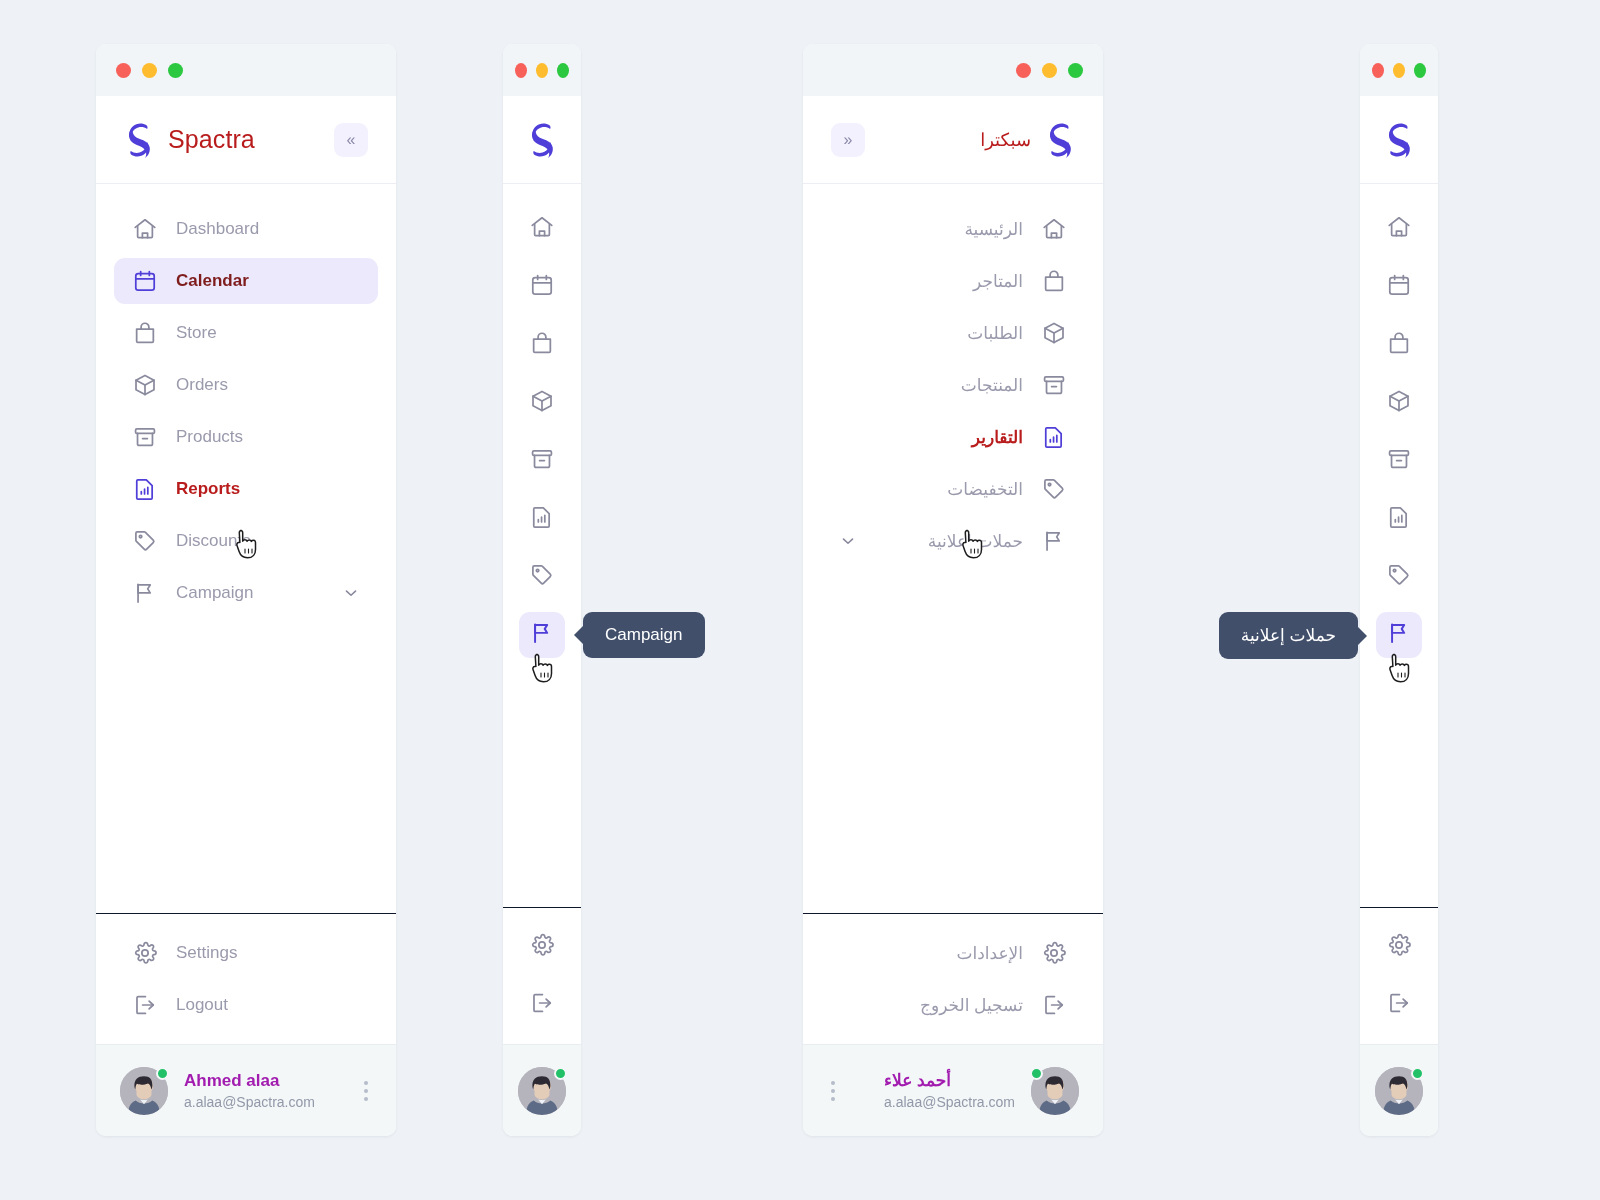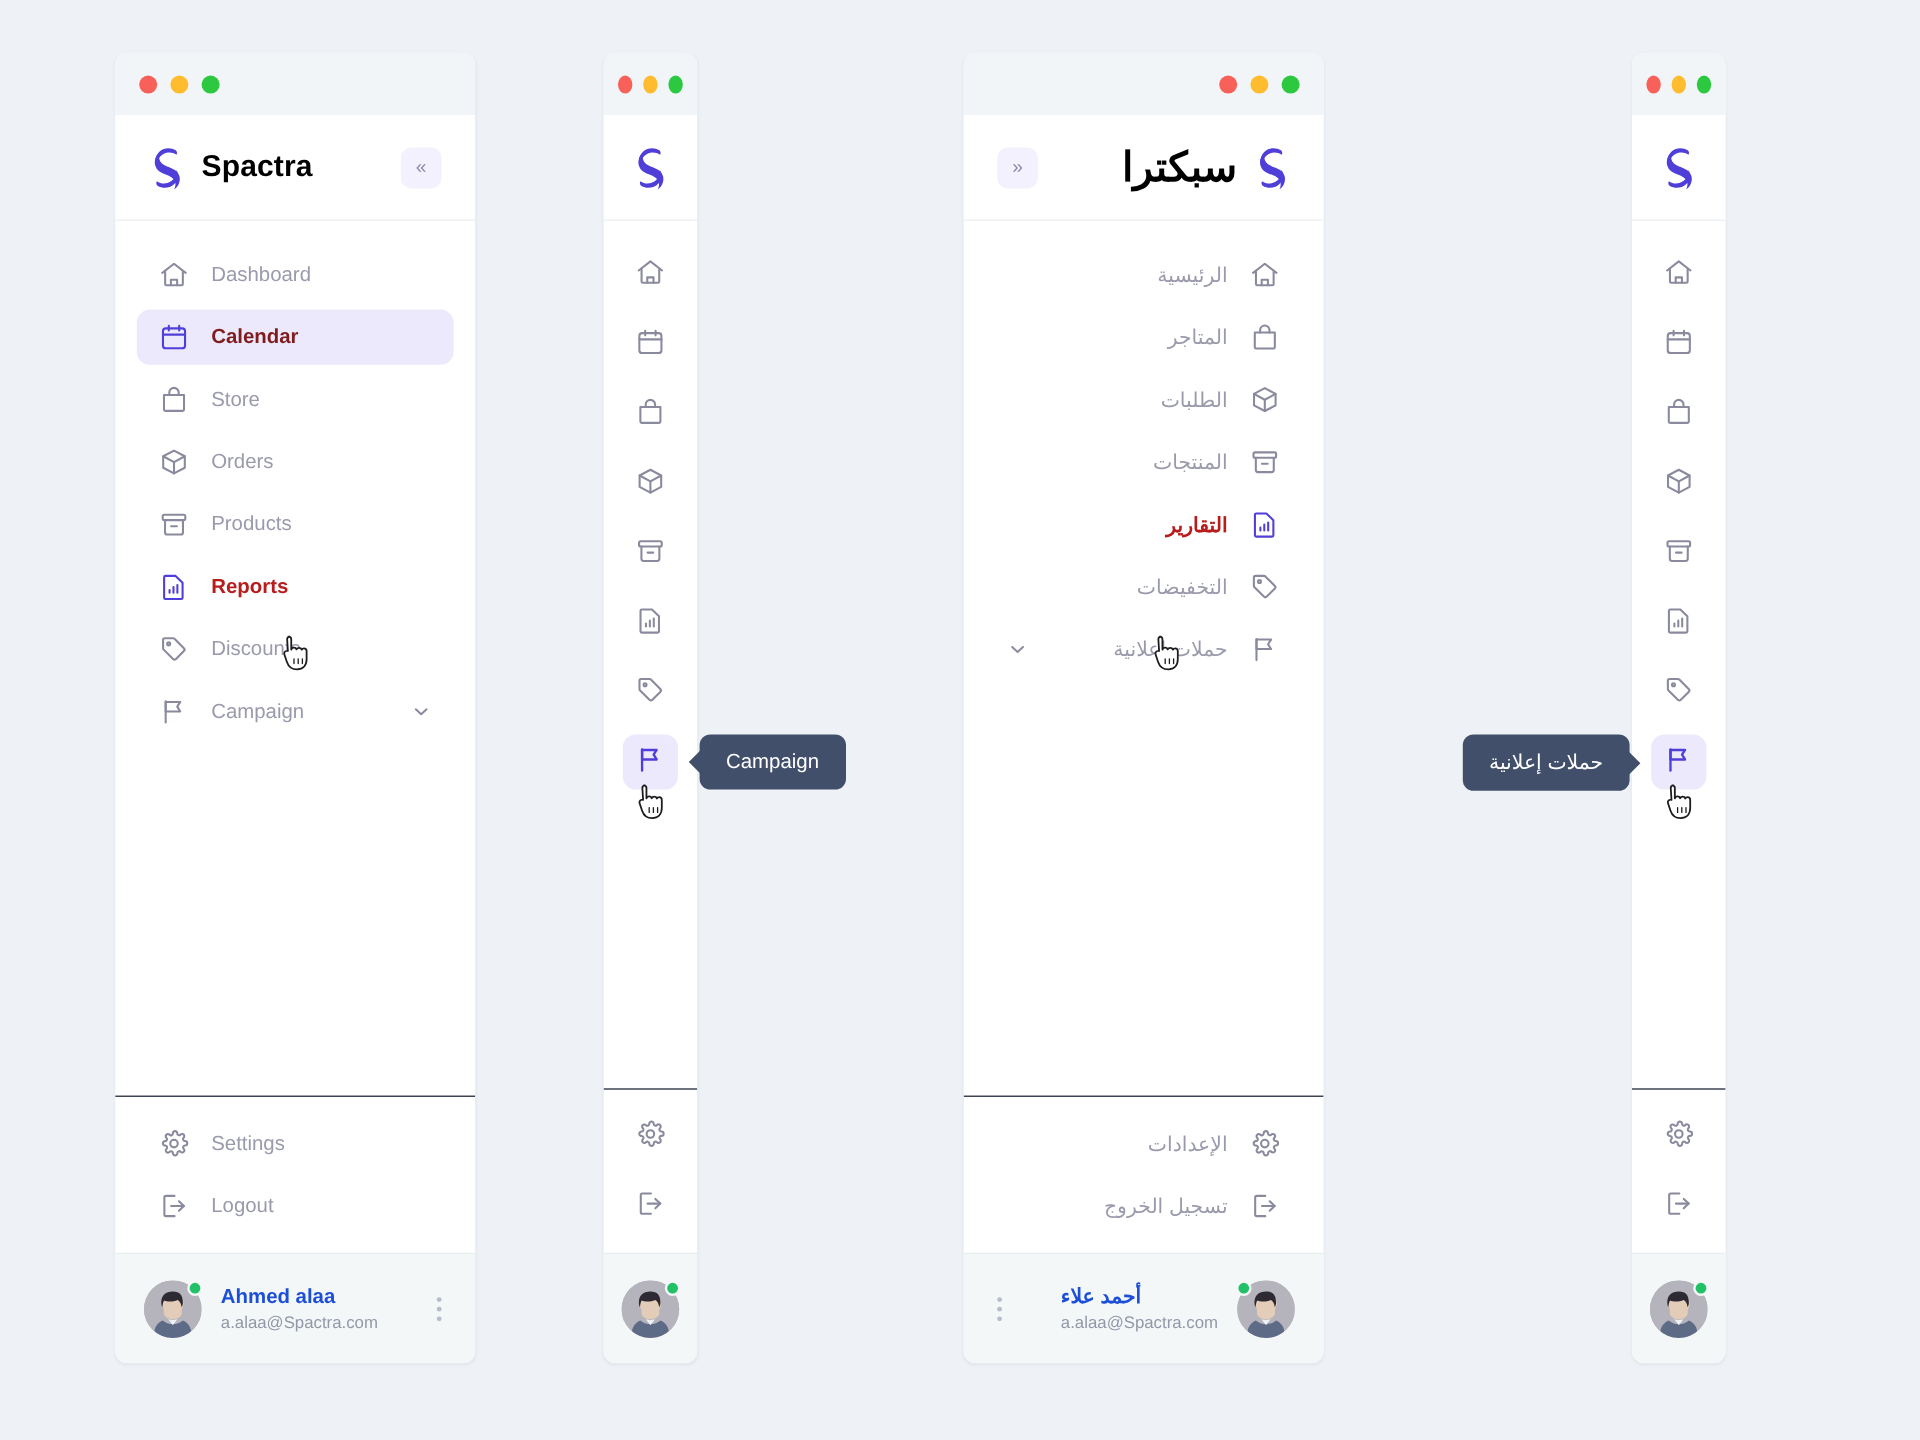--- a/index.html
+++ b/index.html
@@ -45,25 +45,25 @@
     align-items: center;
     padding: 0 28px;
     gap: 14px;
     flex: 0 0 auto;
   }
   .brandbar.center { justify-content: center; padding: 0; }
   .brandbar.rtl { flex-direction: row-reverse; }
   .logo-mark { width: 30px; height: 36px; flex: 0 0 auto; }
   .brand-name {
     font-size: 25px;
-    font-weight: bold;
-    color: #000000;
+    font-weight: normal;
+    color: #b91c1c;
     letter-spacing: .1px;
   }
-  .brand-name.ar { font-size: 34px; }
+  .brand-name.ar { font-size: 18px; }
   .collapse-btn {
     margin-left: auto;
     width: 34px; height: 34px;
     border-radius: 9px;
     background: #f3f1fd;
     display: flex; align-items: center; justify-content: center;
     color: #8b88a8;
     font-size: 16px;
     cursor: pointer;
     flex: 0 0 auto;
@@ -140,21 +140,21 @@
   .avatar-wrap { position: relative; width: 48px; height: 48px; flex: 0 0 auto; }
   .avatar {
     width: 48px; height: 48px; border-radius: 50%;
     overflow: hidden; background: #b3b2bb;
   }
   .badge {
     position: absolute; top: 0; right: -1px;
     width: 13px; height: 13px; border-radius: 50%;
     background: #22c168; border: 2px solid #f3f7f8;
   }
-  .pname { font-size: 17px; font-weight: bold; color: #1d4ed8; line-height: 1.35; }
+  .pname { font-size: 17px; font-weight: bold; color: #a21caf; line-height: 1.35; }
   .pmail { font-size: 14px; color: #9298a8; line-height: 1.35; }
   .ptext.rtl { }
   .kebab {
     margin-left: auto; display: flex; flex-direction: column; gap: 4px;
     cursor: pointer; padding: 4px;
   }
   .profile.rtl .kebab { margin-left: 0; margin-right: auto; }
   .kebab i { width: 4px; height: 4px; border-radius: 50%; background: #b6bcc9; display: block; }
 
   

